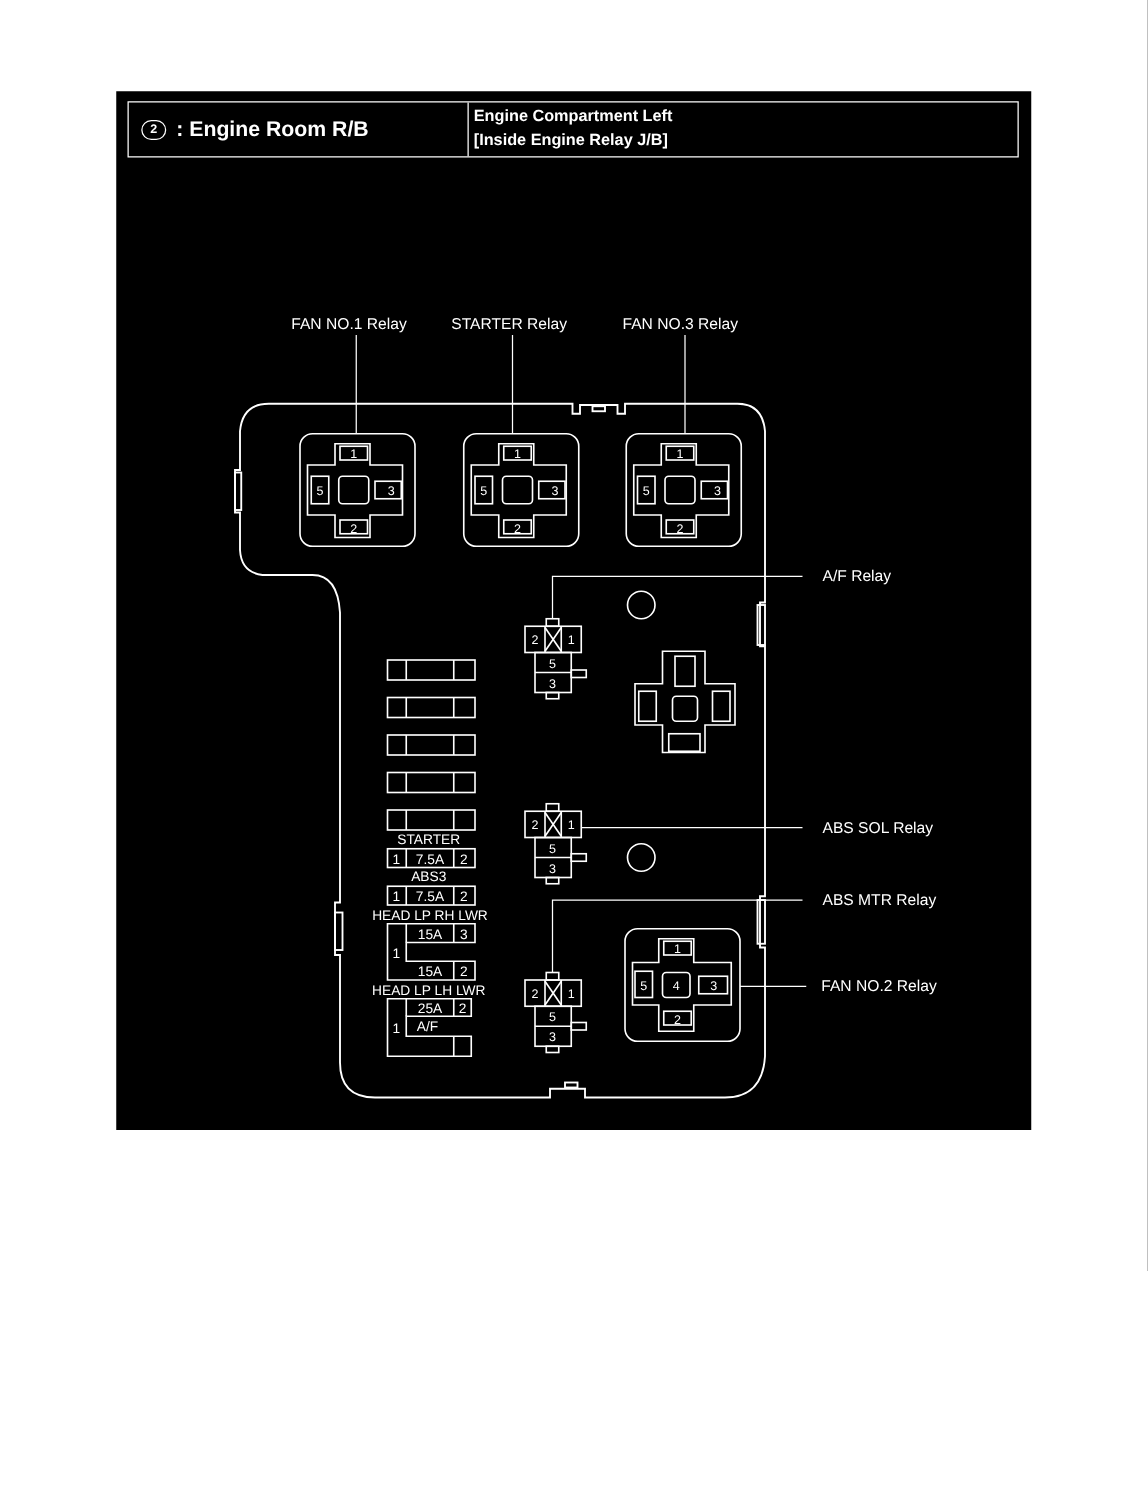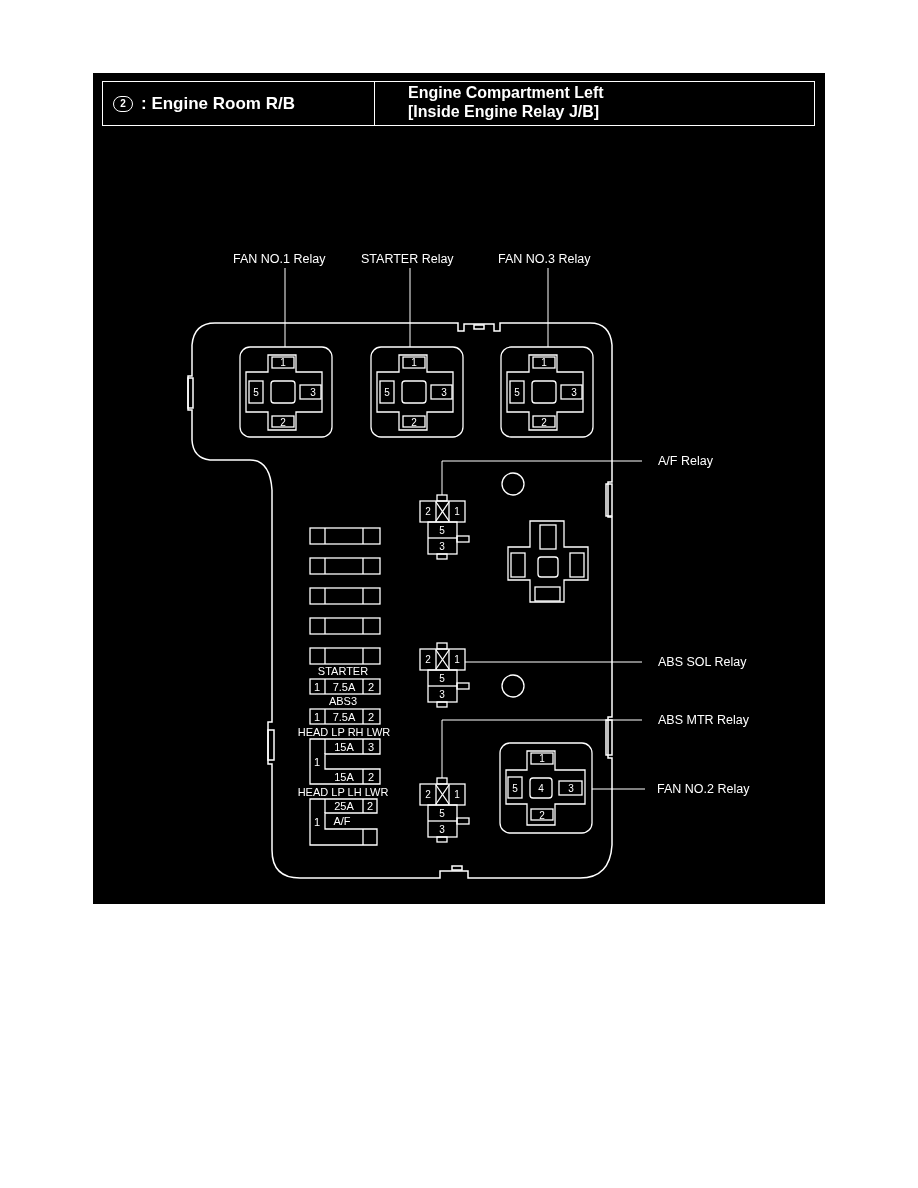--- a/index.html
+++ b/index.html
@@ -3,21 +3,21 @@
 <meta charset="utf-8">
 <style>
   html, body { margin: 0; padding: 0; background: #ffffff; }
   body { width: 918px; height: 1188px; position: relative; overflow: hidden;
          font-family: "Liberation Sans", sans-serif; }
   #panel { position: absolute; left: 93px; top: 73px; width: 732px; height: 831px; background: #000; }
   #header { position: absolute; left: 9px; top: 8px; width: 711px; height: 43px;
             border: 1px solid #fff; display: flex; color: #fff; }
   #header .left { width: 272px; border-right: 1px solid #fff; display: flex; align-items: center;
                   padding-left: 10px; font-weight: bold; font-size: 17px; box-sizing: border-box; }
-  #header .right { flex: 1; padding-left: 4px; padding-top: 1px; font-weight: bold; font-size: 16px; line-height: 19px; margin-left: 29px; }
+  #header .right { flex: 1; padding-left: 4px; padding-top: 1px; font-weight: bold; font-size: 13px; line-height: 19px; }
   .circ-num { display: inline-block; width: 18px; height: 14px; border: 1.5px solid #fff; border-radius: 8px;
               font-size: 10px; text-align: center; line-height: 14px; margin-right: 8px; }
   svg { position: absolute; left: 0; top: 0; }
   svg text { font-family: "Liberation Sans", sans-serif; fill: #fff; }
   .lbl { font-size: 12.5px; }
   .pin { font-size: 10px; }
   .fus { font-size: 11px; }
 </style>
 </head>
 <body>

